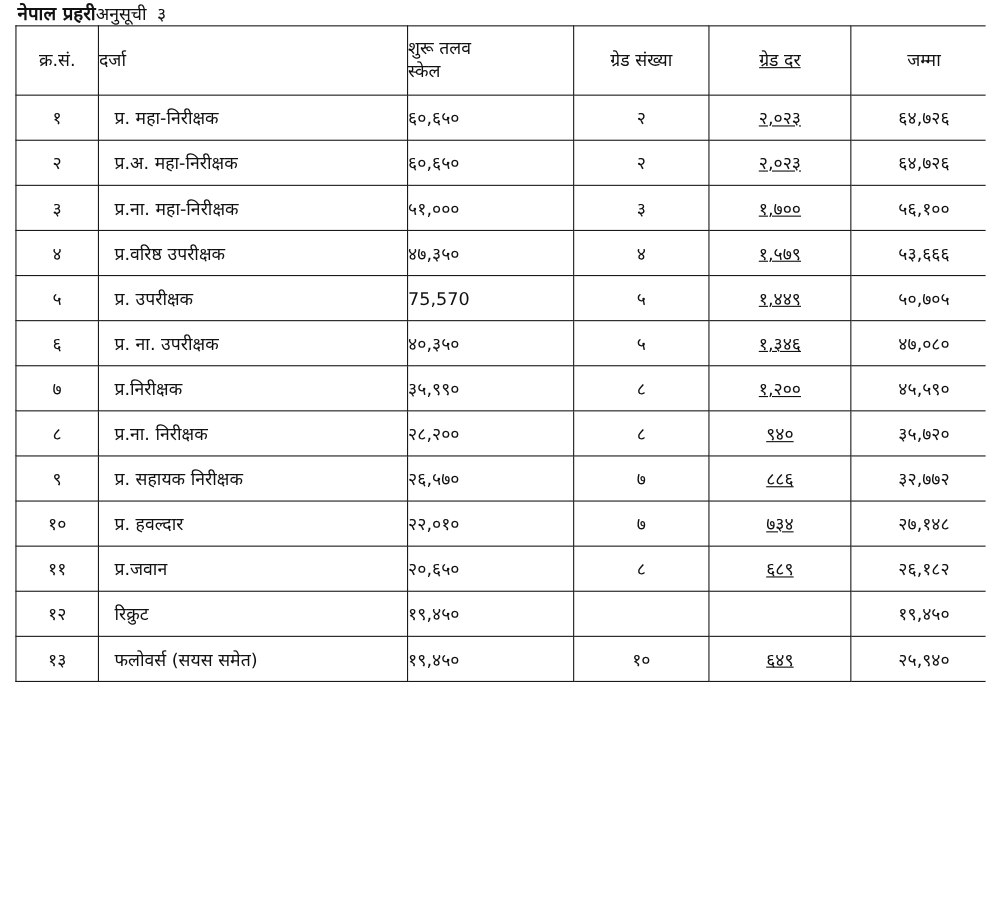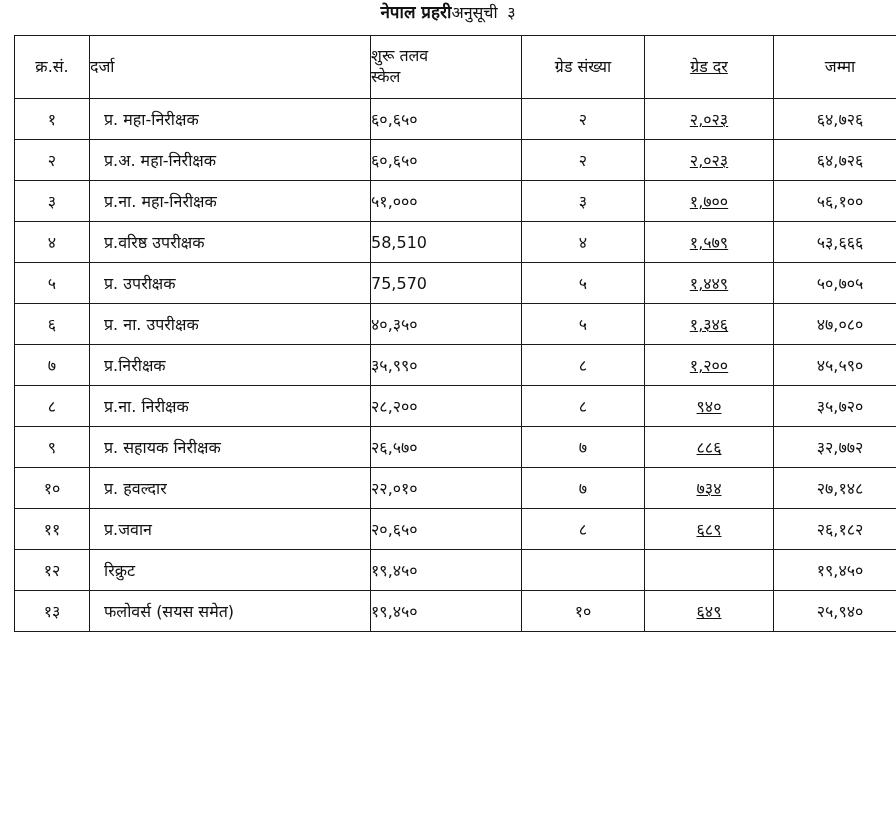--- a/index.html
+++ b/index.html
@@ -26,23 +26,22 @@
     text-align: center;
     font-size: 19px;
     letter-spacing: 0.5px;
     margin-top: 16px;
     margin-bottom: 10px;
     color: #111;
     font-family: "DejaVu Sans", sans-serif;
   }
   .subheader-row {
     display: flex;
-    justify-content: center;
+    justify-content: flex-start;
     align-items: baseline;
-    margin-bottom: 12px;
     padding: 0 2px;
   }
   .org-name {
     font-size: 17px;
     font-weight: bold;
     font-family: "DejaVu Sans", sans-serif;
   }
   .annex {
     font-size: 16px;
     font-family: Liberation Mono, monospace;
@@ -126,21 +125,21 @@
         <td class="col-sn">३</td>
         <td class="col-rank">प्र.ना. महा-निरीक्षक</td>
         <td class="col-start">५१,०००</td>
         <td class="col-gnum">३</td>
         <td class="col-grate">१,७००</td>
         <td class="col-total">५६,१००</td>
       </tr>
       <tr>
         <td class="col-sn">४</td>
         <td class="col-rank">प्र.वरिष्ठ उपरीक्षक</td>
-        <td class="col-start">58,510</td>
+        <td class="col-start">४७,३५०</td>
         <td class="col-gnum">४</td>
         <td class="col-grate">१,५७९</td>
         <td class="col-total">५३,६६६</td>
       </tr>
       <tr>
         <td class="col-sn">५</td>
         <td class="col-rank">प्र. उपरीक्षक</td>
         <td class="col-start">75,570</td>
         <td class="col-gnum">५</td>
         <td class="col-grate">१,४४९</td>

